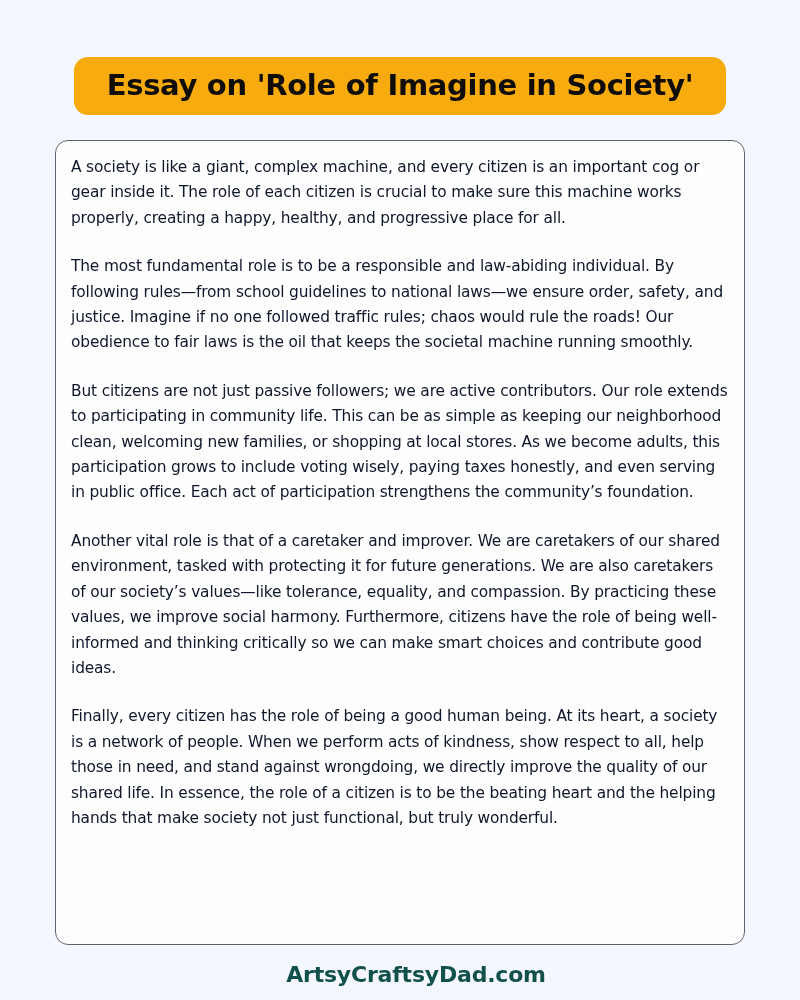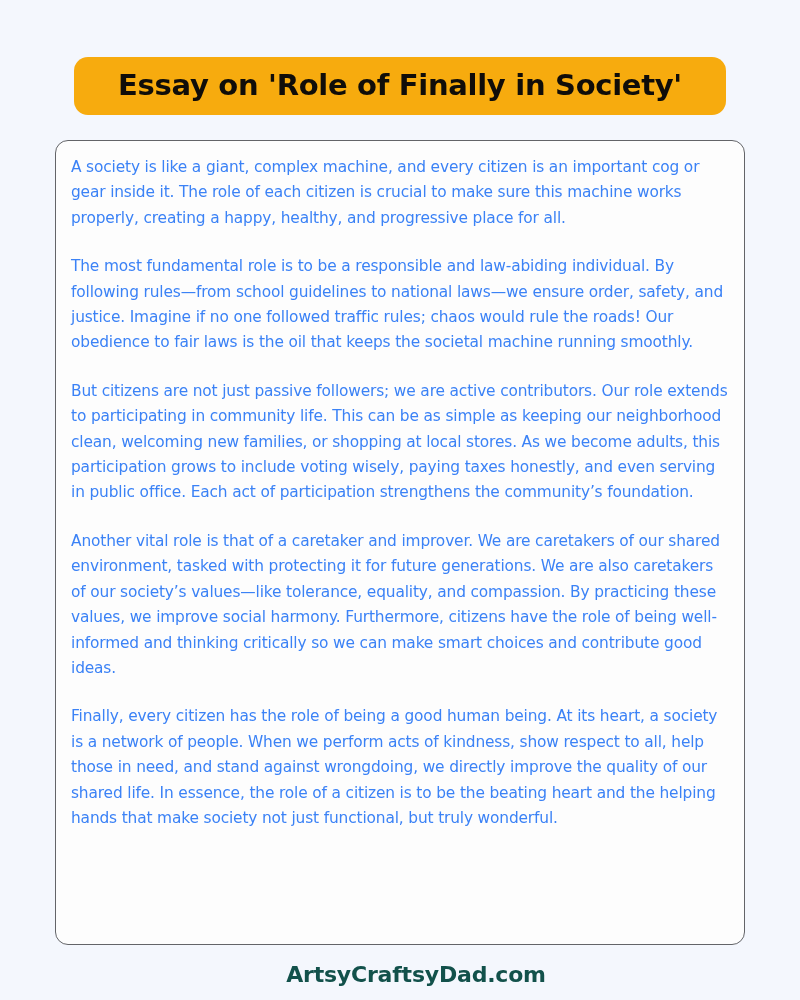--- a/index.html
+++ b/index.html
@@ -52,21 +52,21 @@
     border: 1.4px solid #636468;
     border-radius: 13px;
     box-sizing: border-box;
     padding: 14px 16px 10px 15px;
     overflow: hidden;
   }
   .essay-body {
     font-family: "DejaVu Sans", sans-serif;
     font-size: 15.4px;
     line-height: 25.4px;
-    color: #3b82f6;
+    color: #0f172a;
     letter-spacing: -0.15px;
   }
   .essay-body p {
     margin: 0 0 23px 0;
   }
   .essay-body p:last-child {
     margin-bottom: 8px;
   }
   .footer {
     margin-top: 17px;
@@ -81,21 +81,21 @@
     color: #12514b;
     letter-spacing: -0.2px;
   }
 </style>
 </head>
 <body>
 
 <div class="page">
 
   <div class="title-banner">
-    <div class="title-text">Essay on 'Role of Finally in Society'</div>
+    <div class="title-text">Essay on 'Role of Imagine in Society'</div>
   </div>
 
   <div class="essay-card">
     <div class="essay-body">
       <p>A society is like a giant, complex machine, and every citizen is an important cog or gear inside it. The role of each citizen is crucial to make sure this machine works properly, creating a happy, healthy, and progressive place for all.</p>
       <p>The most fundamental role is to be a responsible and law-abiding individual. By following rules—from school guidelines to national laws—we ensure order, safety, and justice. Imagine if no one followed traffic rules; chaos would rule the roads! Our obedience to fair laws is the oil that keeps the societal machine running smoothly.</p>
       <p>But citizens are not just passive followers; we are active contributors. Our role extends to participating in community life. This can be as simple as keeping our neighborhood clean, welcoming new families, or shopping at local stores. As we become adults, this participation grows to include voting wisely, paying taxes honestly, and even serving in public office. Each act of participation strengthens the community’s foundation.</p>
       <p>Another vital role is that of a caretaker and improver. We are caretakers of our shared environment, tasked with protecting it for future generations. We are also caretakers of our society’s values—like tolerance, equality, and compassion. By practicing these values, we improve social harmony. Furthermore, citizens have the role of being well-informed and thinking critically so we can make smart choices and contribute good ideas.</p>
       <p>Finally, every citizen has the role of being a good human being. At its heart, a society is a network of people. When we perform acts of kindness, show respect to all, help those in need, and stand against wrongdoing, we directly improve the quality of our shared life. In essence, the role of a citizen is to be the beating heart and the helping hands that make society not just functional, but truly wonderful.</p>
     </div>

